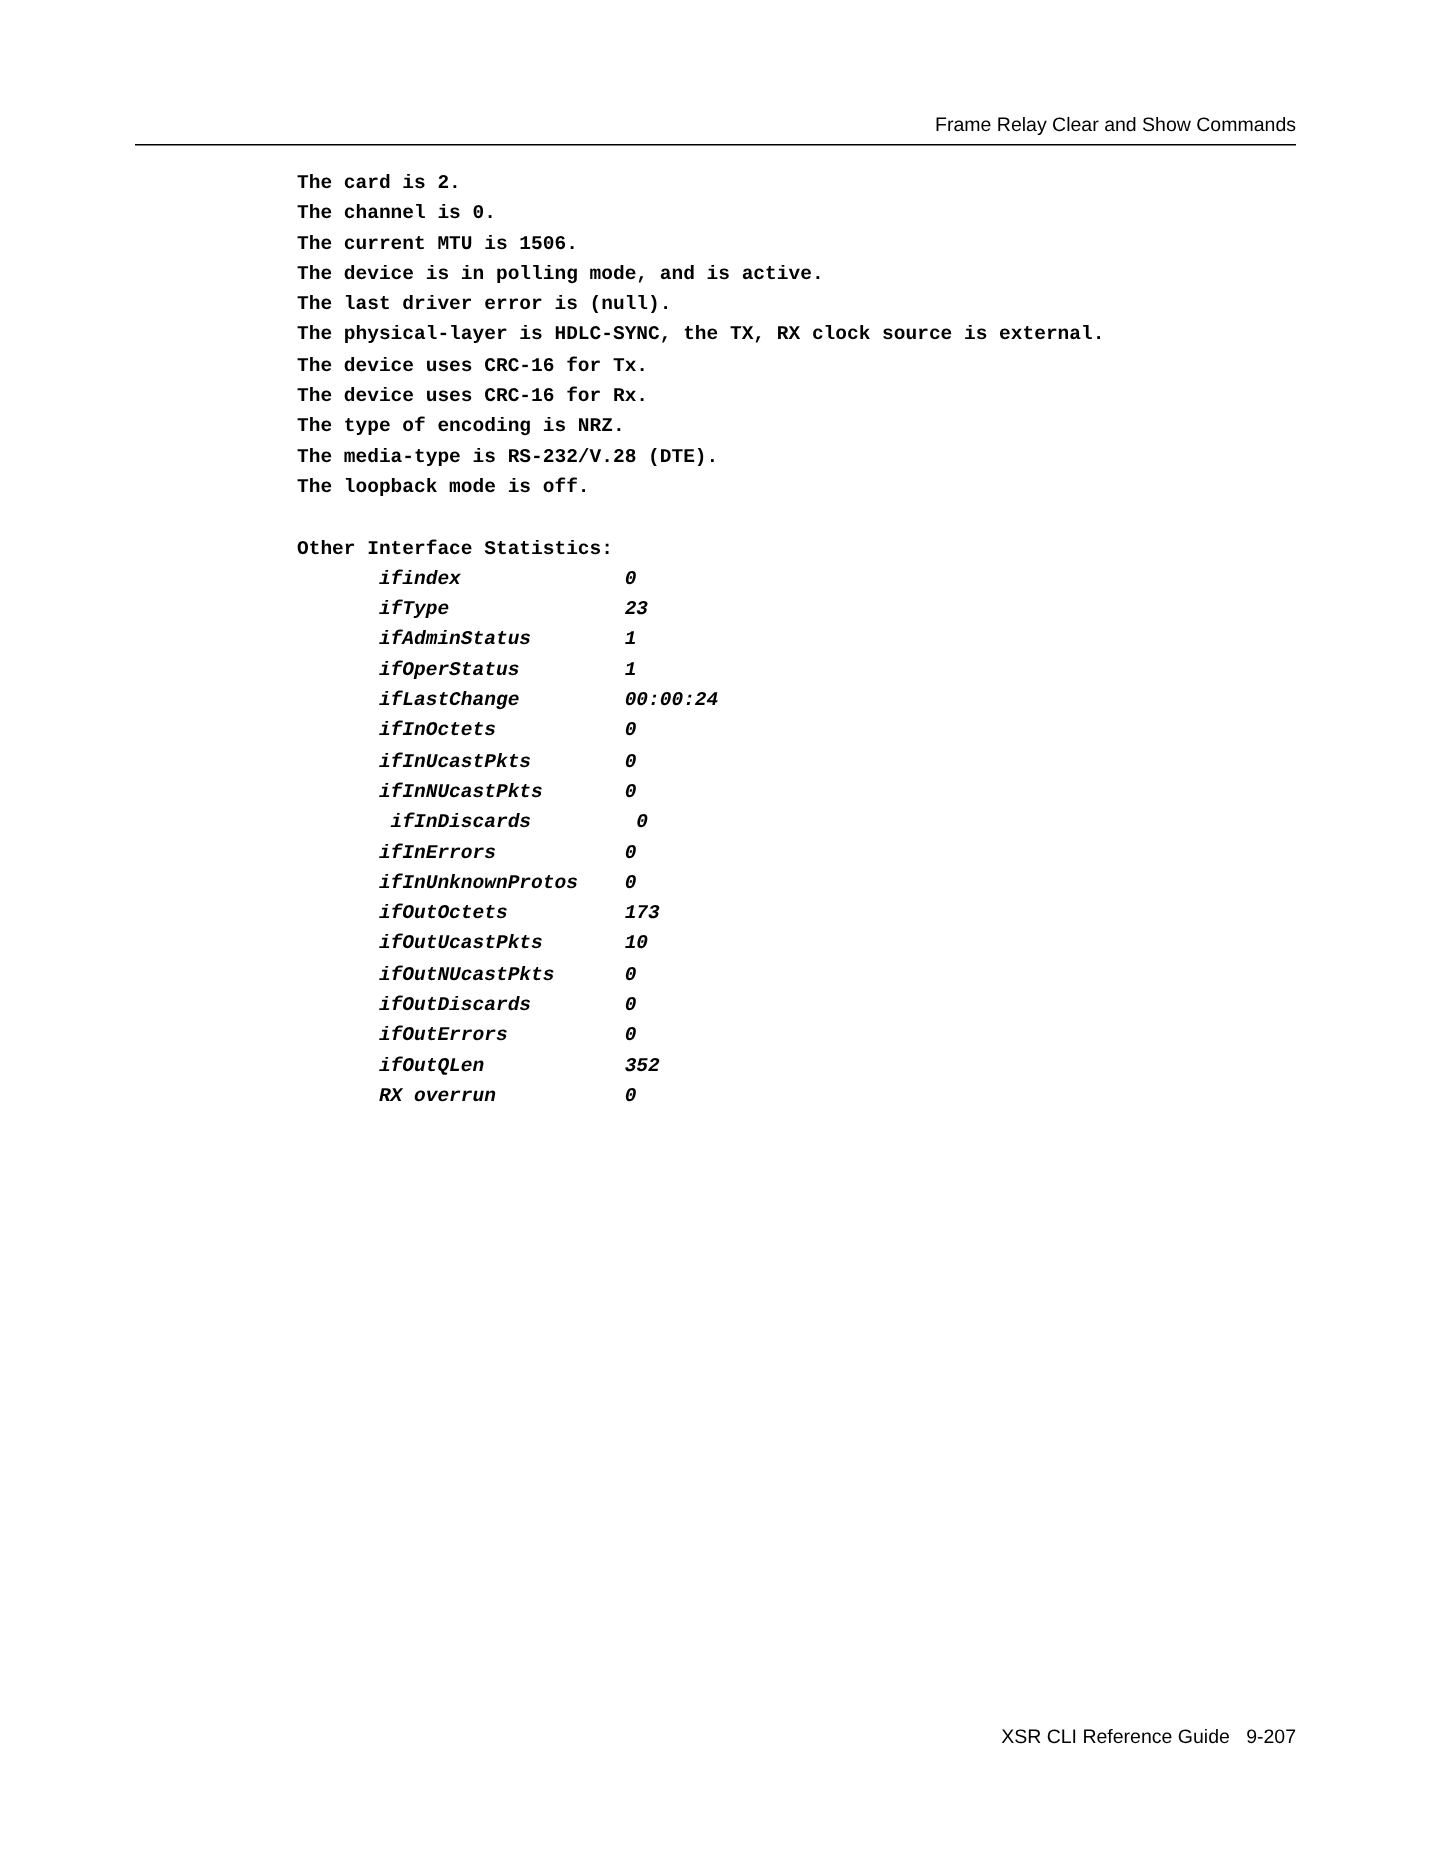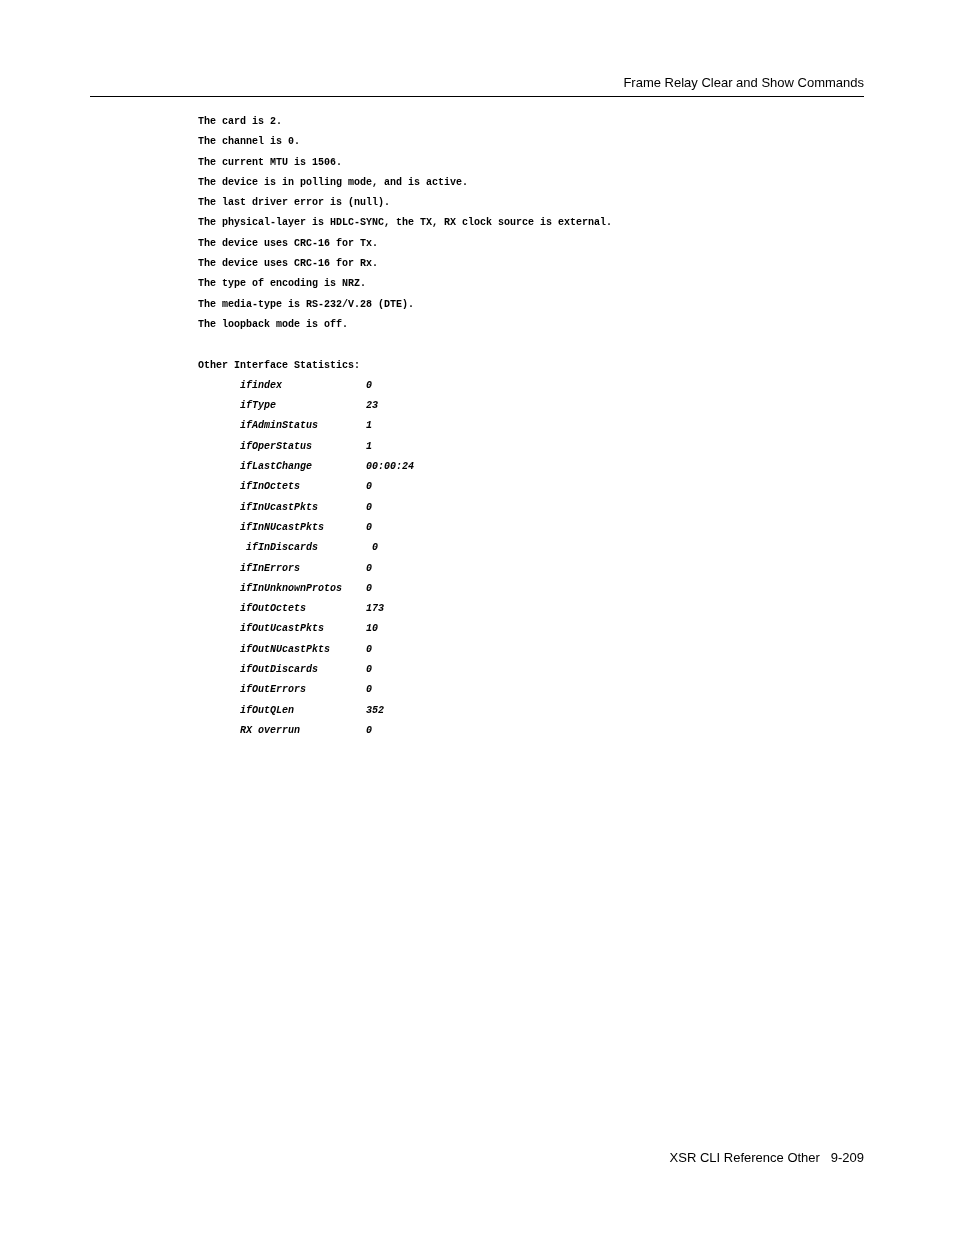--- a/index.html
+++ b/index.html
@@ -35,21 +35,21 @@
     border-top: 1px solid #000;
     margin: 0;
   }
   .content {
     position: absolute;
     top: 112px;
     left: 198px;
     right: 90px;
     font-family: "Courier New", Courier, monospace;
     font-weight: bold;
-    font-size: 10px;
+    font-size: 13px;
     line-height: 20.3px;
     white-space: pre;
   }
   .content .line { display: block; }
   .stat-row { display: block; font-style: italic; }
   .spacer { display: block; height: 20.3px; }
   .footer {
     position: absolute;
     bottom: 70px;
     right: 90px;
@@ -64,16 +64,16 @@
 <div class="page">
 
   <div class="header-area">
     <div class="header-text">Frame Relay Clear and Show Commands</div>
     <hr class="header-rule">
   </div>
 
   <div class="content" id="content"><span class="line">The card is 2.</span><span class="line">The channel is 0.</span><span class="line">The current MTU is 1506.</span><span class="line">The device is in polling mode, and is active.</span><span class="line">The last driver error is (null).</span><span class="line">The physical-layer is HDLC-SYNC, the TX, RX clock source is external.</span><span class="line">The device uses CRC-16 for Tx.</span><span class="line">The device uses CRC-16 for Rx.</span><span class="line">The type of encoding is NRZ.</span><span class="line">The media-type is RS-232/V.28 (DTE).</span><span class="line">The loopback mode is off.</span><span class="spacer"></span><span class="line">Other Interface Statistics:</span><span class="line stat-row">       ifindex              0</span><span class="line stat-row">       ifType               23</span><span class="line stat-row">       ifAdminStatus        1</span><span class="line stat-row">       ifOperStatus         1</span><span class="line stat-row">       ifLastChange         00:00:24</span><span class="line stat-row">       ifInOctets           0</span><span class="line stat-row">       ifInUcastPkts        0</span><span class="line stat-row">       ifInNUcastPkts       0</span><span class="line stat-row">        ifInDiscards         0</span><span class="line stat-row">       ifInErrors           0</span><span class="line stat-row">       ifInUnknownProtos    0</span><span class="line stat-row">       ifOutOctets          173</span><span class="line stat-row">       ifOutUcastPkts       10</span><span class="line stat-row">       ifOutNUcastPkts      0</span><span class="line stat-row">       ifOutDiscards        0</span><span class="line stat-row">       ifOutErrors          0</span><span class="line stat-row">       ifOutQLen            352</span><span class="line stat-row">       RX overrun           0</span></div>
 
   <div class="footer">
-    <span>XSR CLI Reference Other</span>&nbsp;&nbsp;&nbsp;<span>9-209</span>
+    <span>XSR CLI Reference Guide</span>&nbsp;&nbsp;&nbsp;<span>9-207</span>
   </div>
 
 </div>
 
 </body></html>

